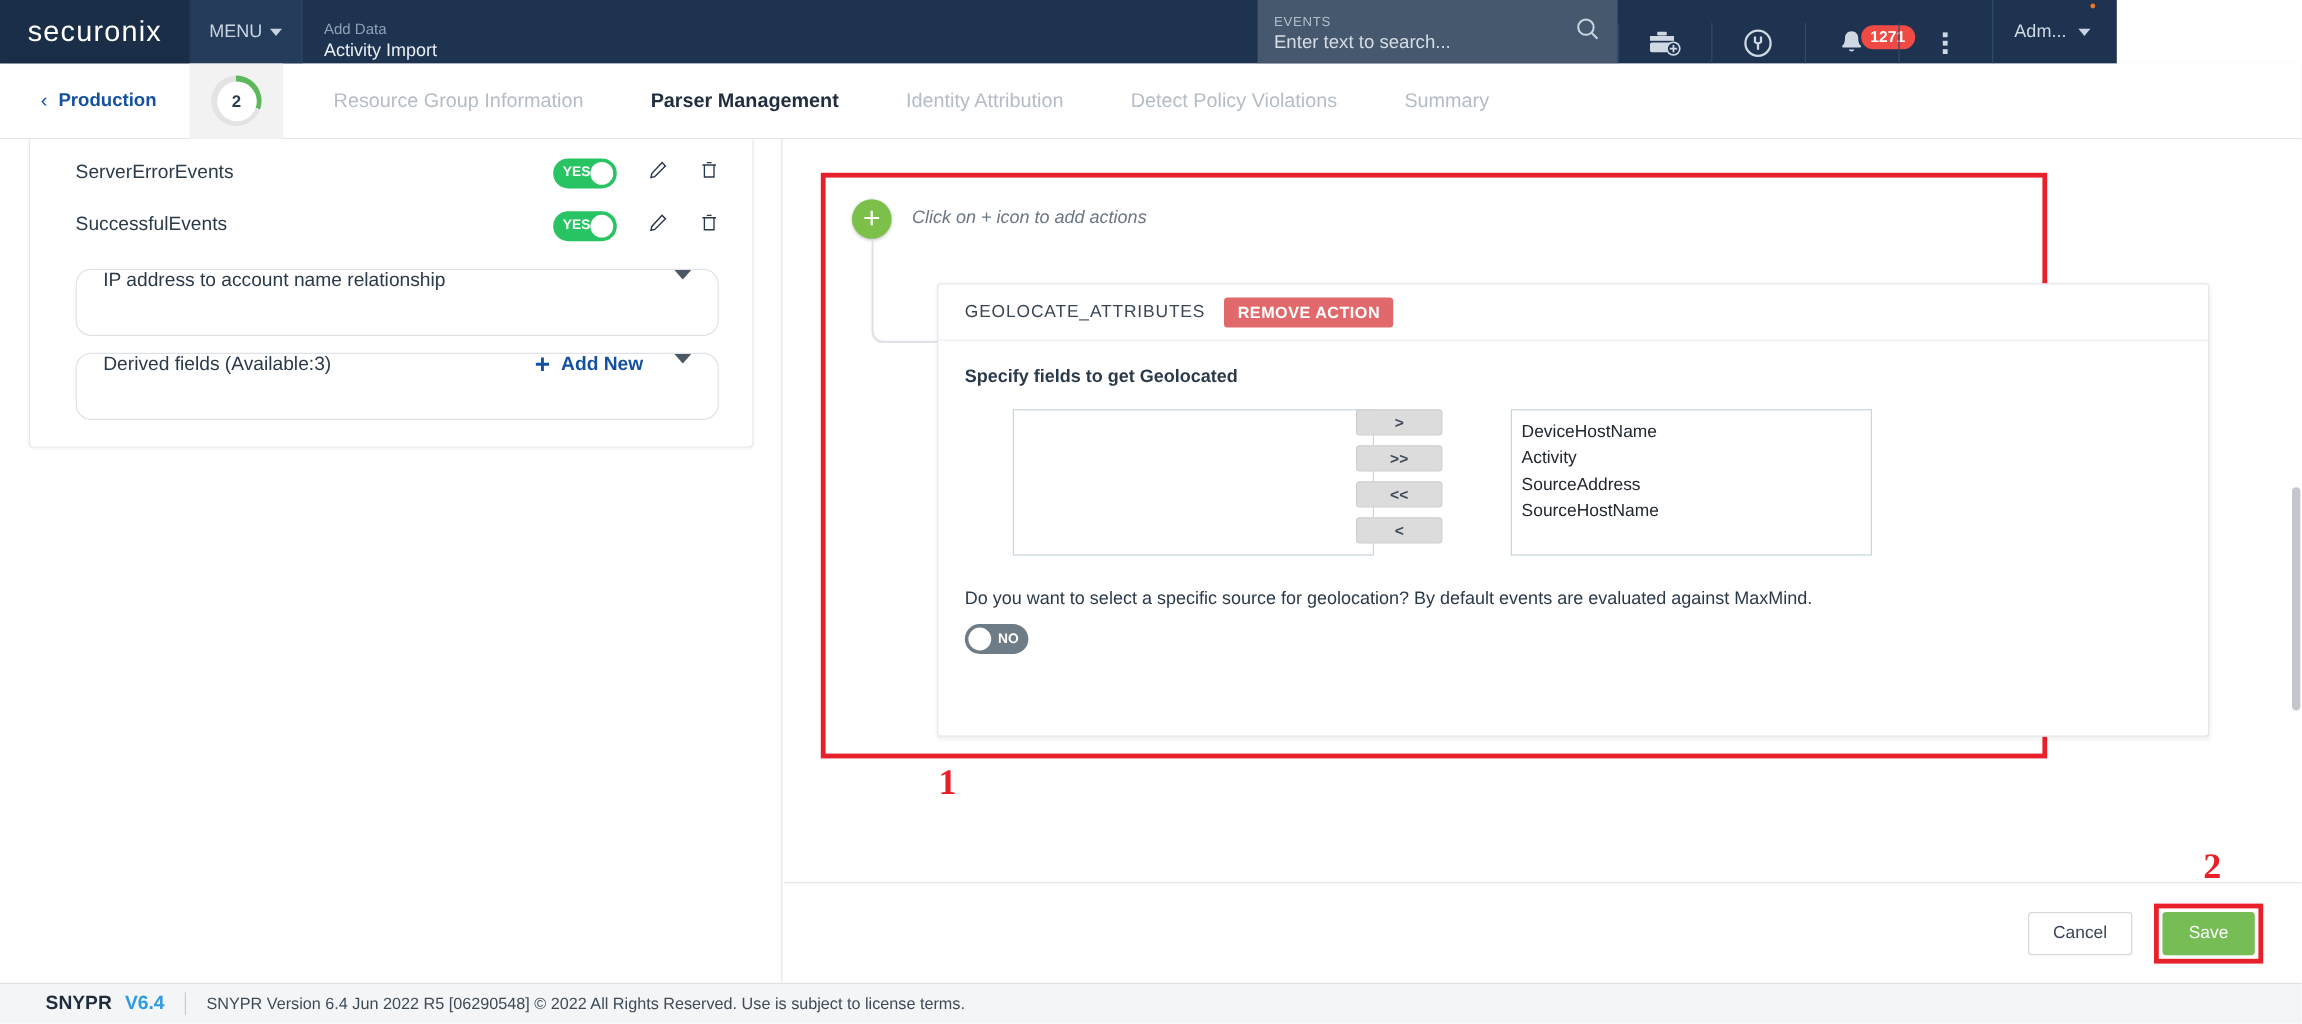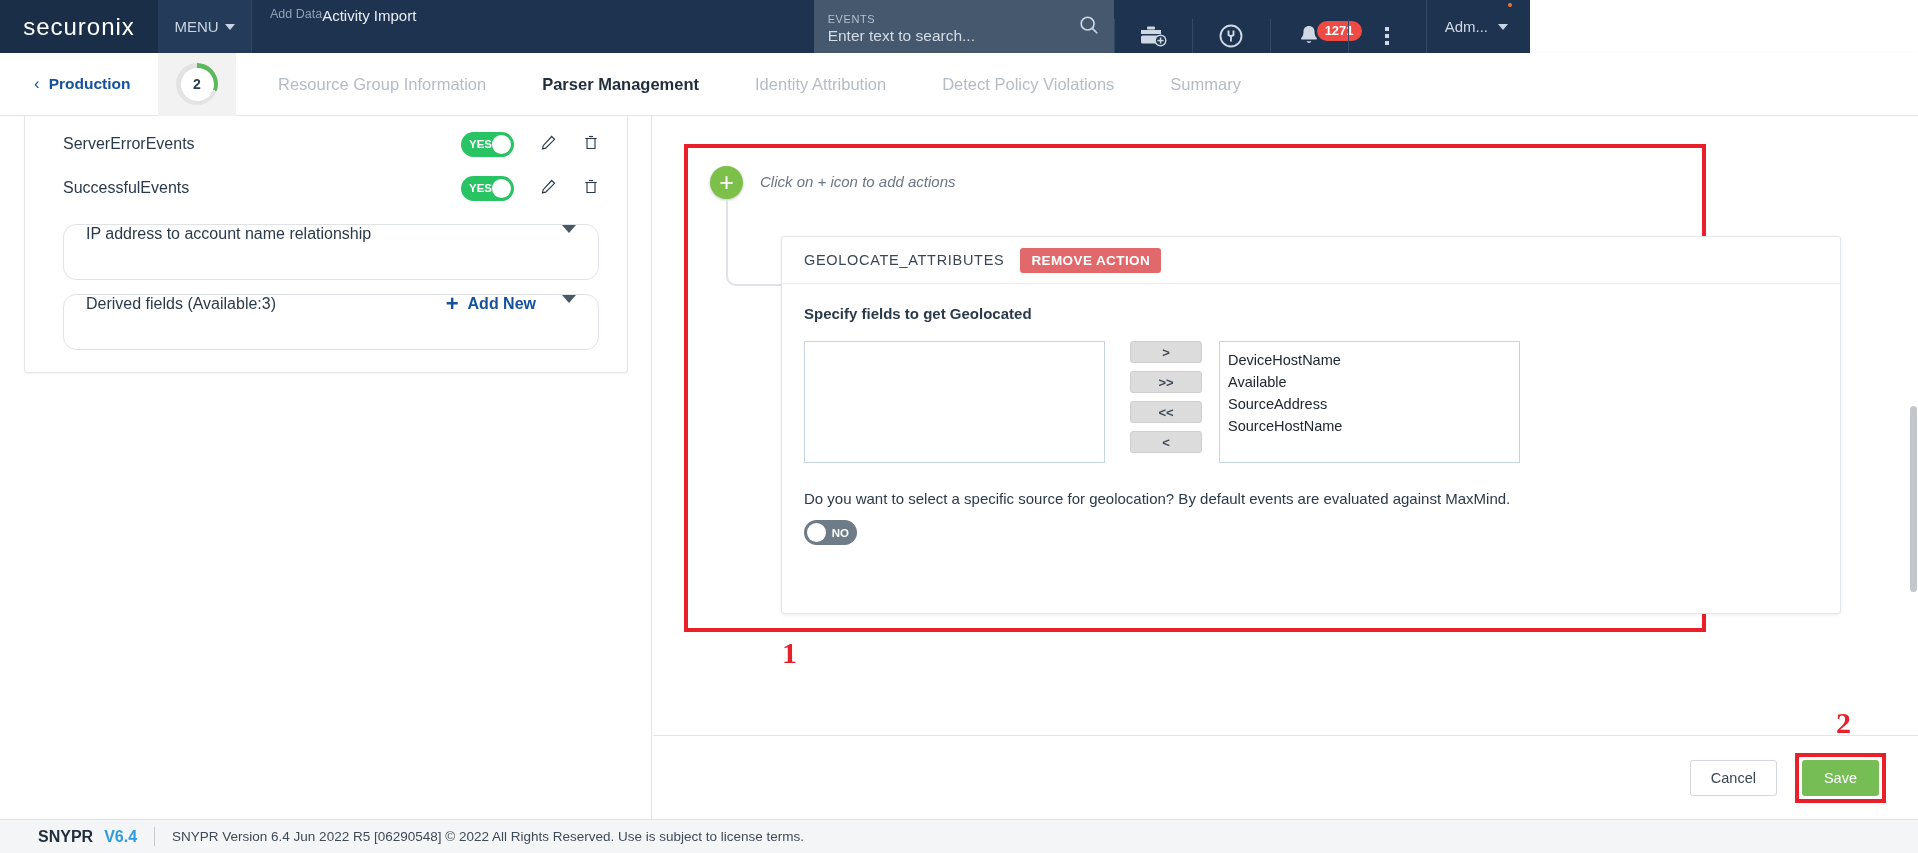--- a/index.html
+++ b/index.html
@@ -7,42 +7,42 @@
   body {
     width:1918px; height:853px;
     font-family:"Liberation Sans", sans-serif;
     background:#ffffff; overflow:hidden;
     position:relative;
     -webkit-font-smoothing:antialiased;
   }
 
   
   .topbar{
-    position:absolute; top:0; left:0; width:1530px; height:53px;
+    position:absolute; top:0; left:0; width:1764px; height:53px;
     background:#1e3350; display:flex; align-items:stretch;
   }
   .brand{
     width:158px; display:flex; align-items:center; justify-content:center;
     background:#1a2e47;
   }
   .brand-text{
     color:#ffffff; font-size:24px; letter-spacing:1px; font-weight:300;
     position:relative;
   }
   .brand-dot{
     position:absolute; right:18px; top:3px; width:4px; height:4px;
     border-radius:50%; background:#f0762b;
   }
   .menu-block{
     width:94px; background:#243c5a; display:flex; align-items:center;
     justify-content:center; gap:6px; color:#c9d4e2; font-size:15px;
     border-right:1px solid #2e466a;
   }
   .caret{ width:0;height:0;border-left:5px solid transparent;border-right:5px solid transparent;border-top:6px solid #c9d4e2;}
-  .crumb-block{ padding:6px 0 0 18px; display:flex; flex-direction:row; justify-content:flex-end;}
+  .crumb-block{ padding:6px 0 0 18px; display:flex; flex-direction:column; justify-content:flex-end;}
   .crumb-top{ color:#8fa0b5; font-size:12.5px; line-height:17px;}
   .crumb-bot{ color:#e9eef4; font-size:15px; line-height:20px;}
   .spacer{ flex:1; }
   .searchbox{
     width:300px; background:#46586e; display:flex; align-items:center;
     padding:0 14px; position:relative;
   }
   .search-labels{ flex:1; display:flex; flex-direction:column; justify-content:center; padding-top:4px;}
   .search-lbl{ color:#b3bfcd; font-size:11px; letter-spacing:.6px; line-height:14px;}
   .search-ph{ color:#d5dde6; font-size:15.5px; line-height:20px;}
@@ -191,21 +191,21 @@
   .remove-action{
     background:#e2696b; color:#fff; font-size:13.5px; font-weight:bold;
     letter-spacing:.4px; padding:5px 11px; border-radius:3px; cursor:pointer;
   }
   .specify-lbl{
     position:absolute; left:22px; top:68px; font-size:15px; color:#2b3a4a;
     font-weight:600;
   }
   .listbox{
     position:absolute; border:1px solid #c7d6dc; background:#fff;
-    font-size:14.5px; color:#20272e; padding:7px 8px; line-height:22px;
+    font-size:14.5px; color:#20272e; padding:7px 8px; line-height:22px;margin-left:40px;
   }
   .listbox.left{ left:22px; top:104px; width:301px; height:122px;}
   .listbox.right{ left:437px; top:104px; width:301px; height:122px;}
   .xfer{
     position:absolute; left:348px; top:104px; width:72px;
     display:flex; flex-direction:column; gap:8px;
   }
   .xbtn{
     background:#dcdcdc; border:1px solid #cfcfcf; border-radius:3px;
     height:22px; display:flex;align-items:center;justify-content:center;
@@ -443,21 +443,21 @@
 
     <div class="xfer">
       <div class="xbtn">&gt;</div>
       <div class="xbtn">&gt;&gt;</div>
       <div class="xbtn">&lt;&lt;</div>
       <div class="xbtn">&lt;</div>
     </div>
 
     <div class="listbox right">
       <div>DeviceHostName</div>
-      <div>Available</div>
+      <div>Activity</div>
       <div>SourceAddress</div>
       <div>SourceHostName</div>
     </div>
 
     <div class="q-text">Do you want to select a specific source for geolocation? By default events are evaluated against MaxMind.</div>
     <div class="toggle-no">
       <i></i>
         <span>NO</span>
     </div>
   </div>

